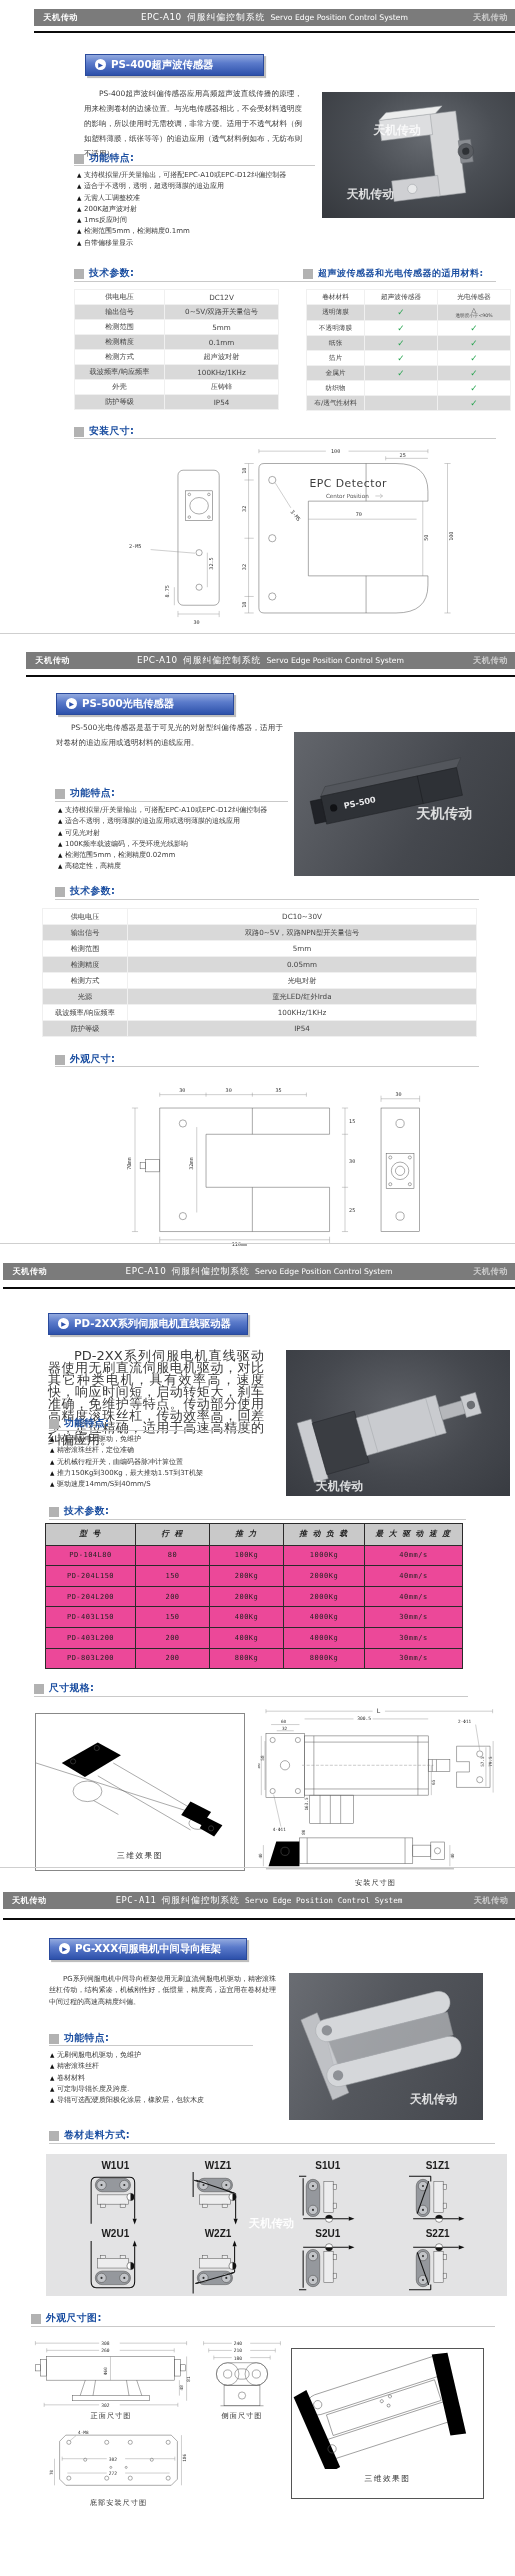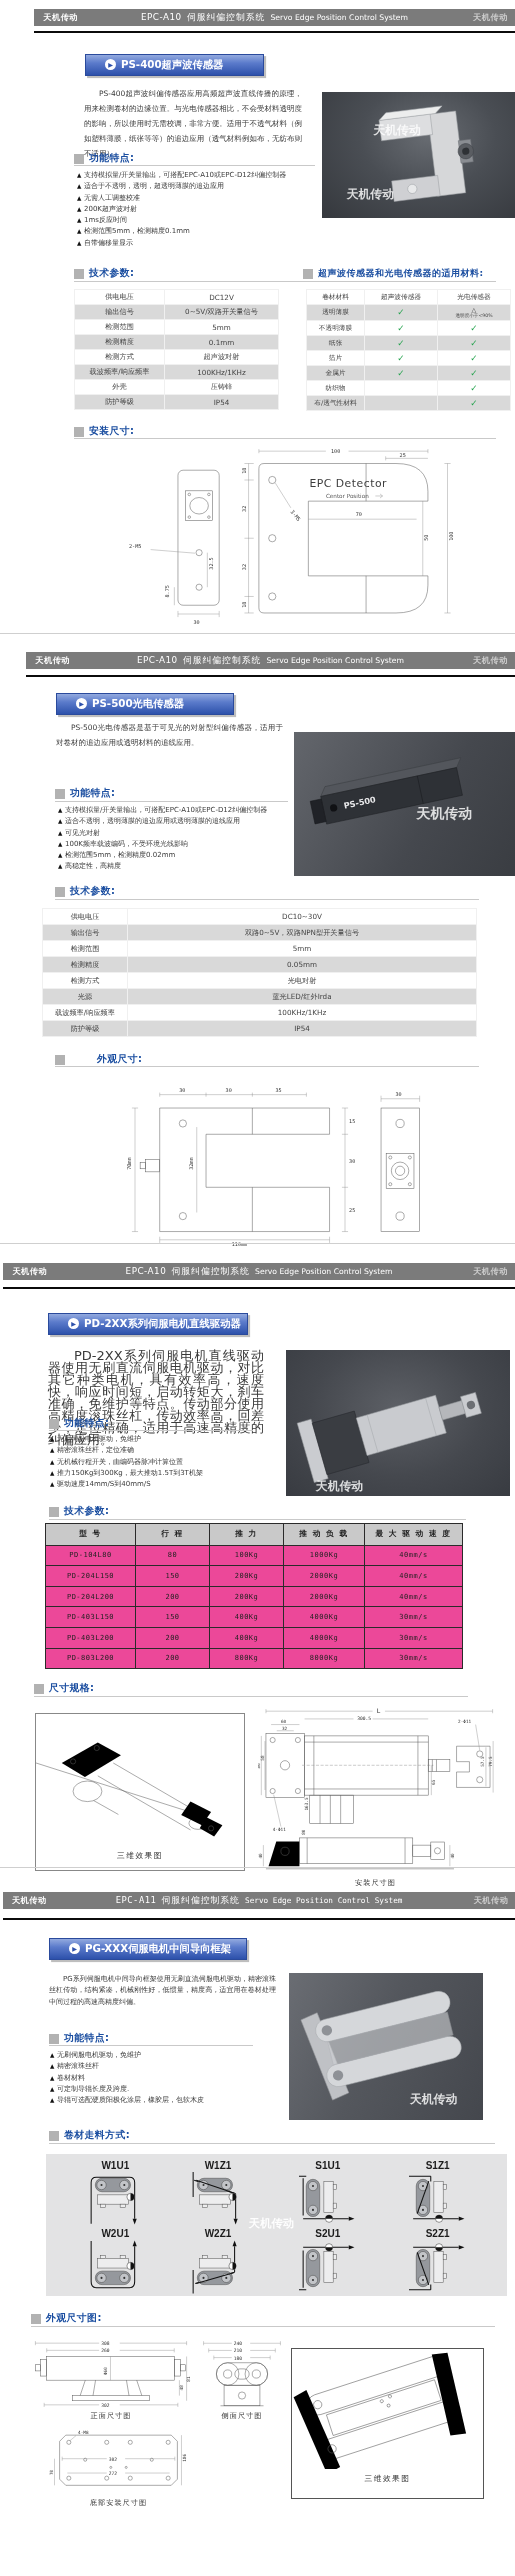--- a/index.html
+++ b/index.html
@@ -13,21 +13,21 @@
   .bar .b-model{font-size:8.8px;letter-spacing:0.5px;margin-right:5.2px;}
   .bar .b-zh{font-family:"DejaVu Serif","Liberation Serif",serif;font-size:8.8px;letter-spacing:1px;margin-right:5.2px;}
   .bar .b-en{font-size:7.7px;}
   .bar.mono .b-en,.bar.mono .b-model{font-family:"DejaVu Sans Mono","Liberation Mono",monospace;}
   .bar .b-right{position:absolute;right:7.2px;top:0;line-height:16.5px;font-weight:bold;font-size:8.2px;opacity:.62;letter-spacing:0.5px;}
   .blackline{position:absolute;height:2.1px;background:#0b0b0b;}
   .sep{position:absolute;left:0;width:515px;height:1px;background:#cfcfcf;}
   
   .titlebox{position:absolute;height:21.6px;background:linear-gradient(180deg,#93aadf 0%,#5b7bcb 40%,#2d51ab 100%);
             border:0.5px solid #2a4a9c;box-shadow:2.1px 2.1px 0 rgba(110,110,110,.45);
-            display:flex;align-items:center;color:#fff;font-weight:bold;font-size:10.3px;padding-left:19px;box-sizing:border-box;}
+            display:flex;align-items:center;color:#fff;font-weight:bold;font-size:10.3px;padding-left:9px;box-sizing:border-box;}
   .ticon{width:11.3px;height:11.3px;border-radius:50%;background:#fff;color:#2d51ab;font-size:6.2px;font-weight:bold;
          display:flex;align-items:center;justify-content:center;margin-right:4.6px;flex:0 0 auto;}
   
   .desc{position:absolute;color:#3a3a3a;text-align:justify;}
   .desc p{margin:0;text-indent:2em;}
   .fs14{font-size:7.5px;line-height:15px;}
   .fs13{font-size:13px;line-height:12px;}
   .fs13b{font-size:7px;line-height:11.3px;}
   
   .shead{position:absolute;display:flex;align-items:center;height:13.4px;}
@@ -47,21 +47,21 @@
   .mtable{position:absolute;border-collapse:collapse;table-layout:fixed;font-size:6.7px;color:#444;}
   .mtable td{border:0.5px solid #f0f0f0;text-align:center;vertical-align:middle;padding:0;}
   .mtable tr.g td{background:#d9d9d9;}
   .mtable tr.w td{background:#fff;}
   .chk{color:#23a24c;font-weight:bold;font-size:8.8px;line-height:8.8px;}
   .tri{display:block;color:#444;font-size:6.2px;line-height:6.7px;}
   .note{font-size:4.6px;line-height:5.2px;color:#444;}
   
   .btable{position:absolute;border-collapse:collapse;table-layout:fixed;color:#222;}
   .btable th,.btable td{border:1px solid #2b2b2b;text-align:center;vertical-align:middle;}
-  .btable thead th{background:#c9c9c9;font-size:7.7px;font-weight:bold;letter-spacing:1.5px;}
+  .btable thead th{background:#c9c9c9;font-size:7.7px;font-weight:bold;letter-spacing:1.5px;font-style:italic;}
   .btable td{background:#ec4899;font-family:"DejaVu Sans Mono","Liberation Mono",monospace;font-size:7px;letter-spacing:0.5px;}
   
   .photo{position:absolute;overflow:hidden;}
   .photo svg{display:block;}
   .wmtxt{fill:rgba(255,255,255,.82);font-weight:bold;font-size:23px;font-family:"DejaVu Sans",sans-serif;}
   
   .draw line,.draw path,.draw rect,.draw circle,.draw ellipse,.draw polyline{stroke:#5a5a5a;stroke-width:1;fill:none;}
   .draw .thin{stroke:#8a8a8a;stroke-width:.8;}
   .draw .dash{stroke:#999;stroke-dasharray:6 3;}
   .draw text{stroke:none;fill:#333;font-family:"DejaVu Sans Mono","Liberation Mono",monospace;font-size:10px;}
@@ -399,21 +399,21 @@
           <td>载波频率/响应频率</td>
           <td>100KHz/1KHz</td>
         </tr>
       <tr class="g" style="height:16px">
           <td>防护等级</td>
           <td>IP54</td>
         </tr>
     </tbody>
   </table>
 
-  <div class="shead" style="left:55px;top:1053px;gap:27px;">
+  <div class="shead" style="left:55px;top:1053px;">
     <span class="sq"></span>
     <span class="st">外观尺寸:</span>
   </div>
   <div class="hline2" style="left:55px;top:1066px;width:424px;"></div>
 
   <svg class="draw abs" style="left:67px;top:1072px;" width="381" height="175" viewBox="0 0 740 340">
     <path d="M180,70 H510 V121 H270 V224 H510 V310 H180 Z"></path>
     <line x1="360" y1="70" x2="360" y2="121"></line>
       <line x1="360" y1="224" x2="360" y2="310"></line>
     <circle cx="225" cy="100" r="7"></circle>

